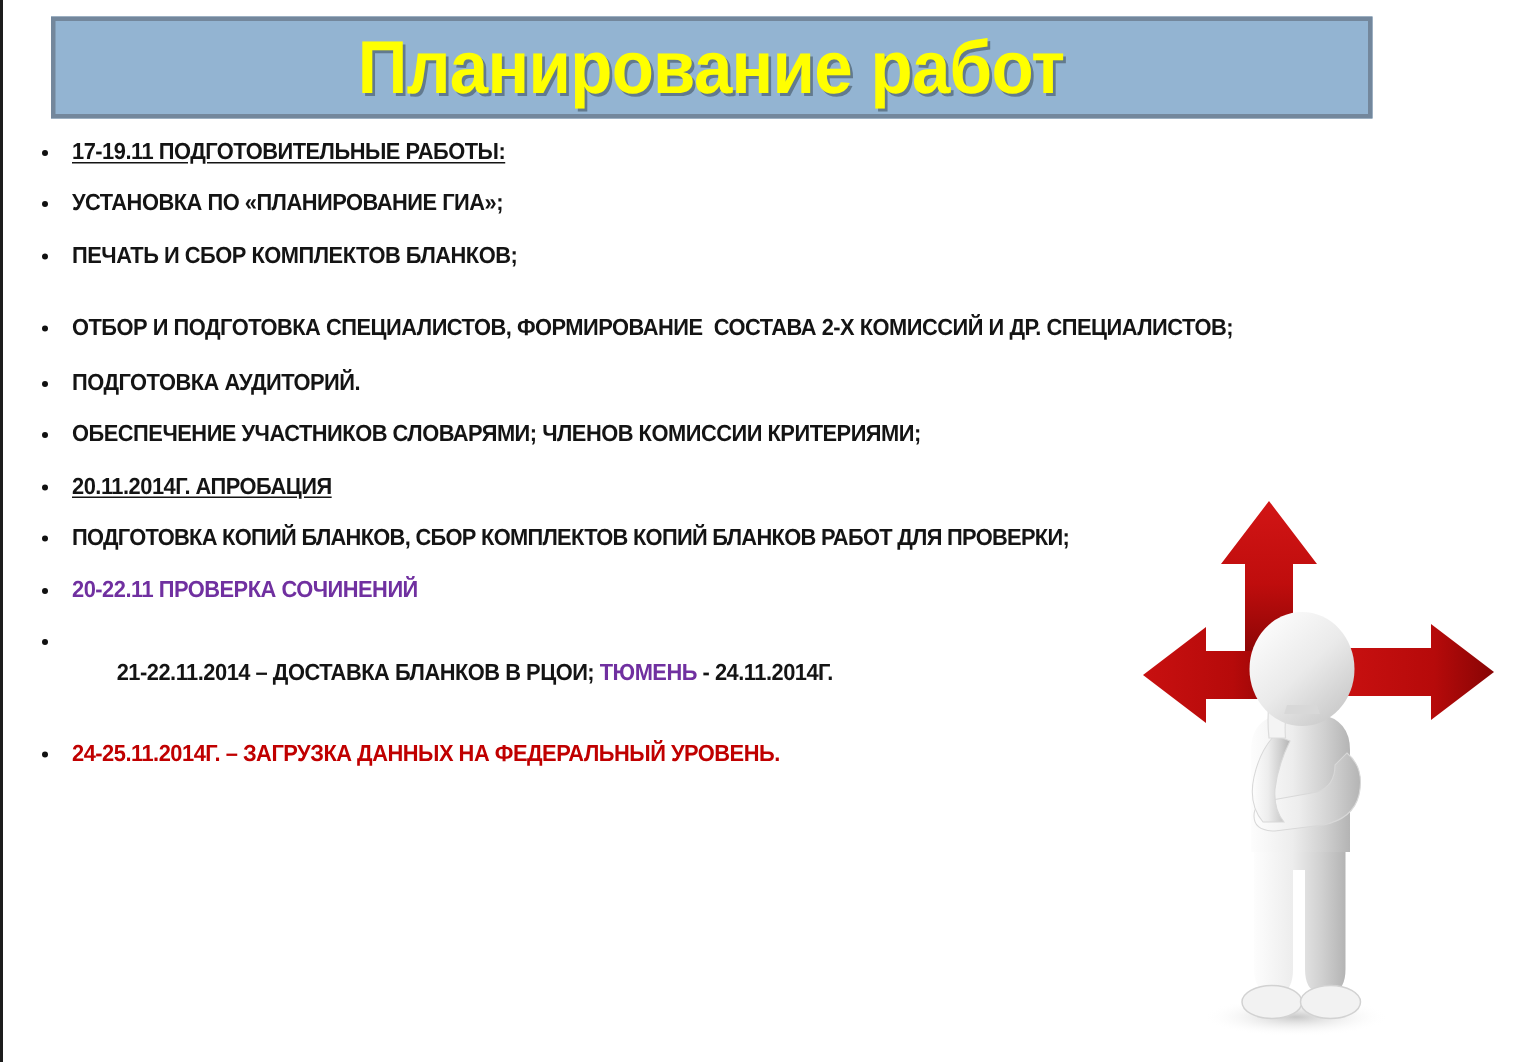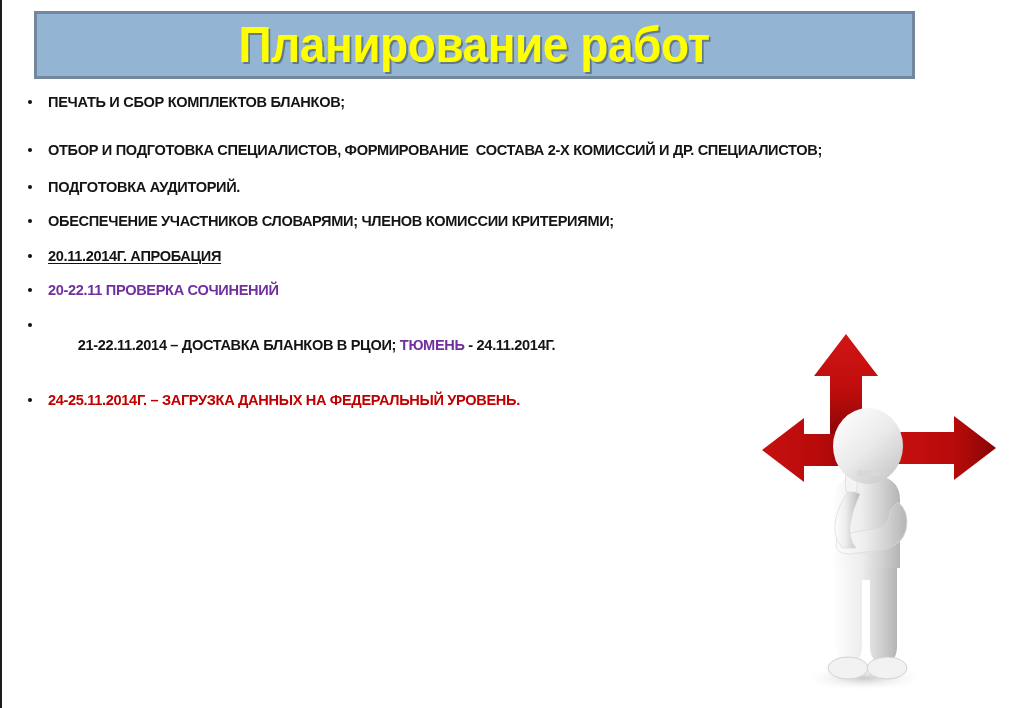--- a/index.html
+++ b/index.html
@@ -112,21 +112,29 @@
 <body>
 
 <div id="slide">
 
   <div class="title-banner">
     <div class="title-text">Планирование работ</div>
   </div>
 
   <div class="bullet-list">
 
-
+    <div class="bullet-row heading-item">
+      <span class="bullet-dot"></span>
+      <span class="bullet-text">17-19.11 ПОДГОТОВИТЕЛЬНЫЕ РАБОТЫ:</span>
+    </div>
+
+    <div class="bullet-row">
+      <span class="bullet-dot"></span>
+      <span class="bullet-text">УСТАНОВКА ПО «ПЛАНИРОВАНИЕ ГИА»;</span>
+    </div>
 
     <div class="bullet-row">
       <span class="bullet-dot"></span>
       <span class="bullet-text">ПЕЧАТЬ И СБОР КОМПЛЕКТОВ БЛАНКОВ;</span>
     </div>
 
     <div class="bullet-row wrap-item">
       <span class="bullet-dot"></span>
       <span class="bullet-text">ОТБОР И ПОДГОТОВКА СПЕЦИАЛИСТОВ, ФОРМИРОВАНИЕ  СОСТАВА 2-Х КОМИССИЙ И ДР. СПЕЦИАЛИСТОВ;</span>
     </div>
@@ -141,20 +149,24 @@
       <span class="bullet-text">ОБЕСПЕЧЕНИЕ УЧАСТНИКОВ СЛОВАРЯМИ; ЧЛЕНОВ КОМИССИИ КРИТЕРИЯМИ;</span>
     </div>
 
     <div class="bullet-row heading-item">
       <span class="bullet-dot"></span>
       <span class="bullet-text">20.11.2014Г. АПРОБАЦИЯ</span>
     </div>
 
 
 
+    <div class="bullet-row tight">
+      <span class="bullet-dot"></span>
+      <span class="bullet-text">ПОДГОТОВКА КОПИЙ БЛАНКОВ, СБОР КОМПЛЕКТОВ КОПИЙ БЛАНКОВ РАБОТ ДЛЯ ПРОВЕРКИ;</span>
+    </div>
 
 
     <div class="bullet-row purple">
       <span class="bullet-dot"></span>
       <span class="bullet-text">20-22.11 ПРОВЕРКА СОЧИНЕНИЙ</span>
     </div>
 
     <div class="bullet-row">
       <span class="bullet-dot"></span>
       <span class="bullet-text">

